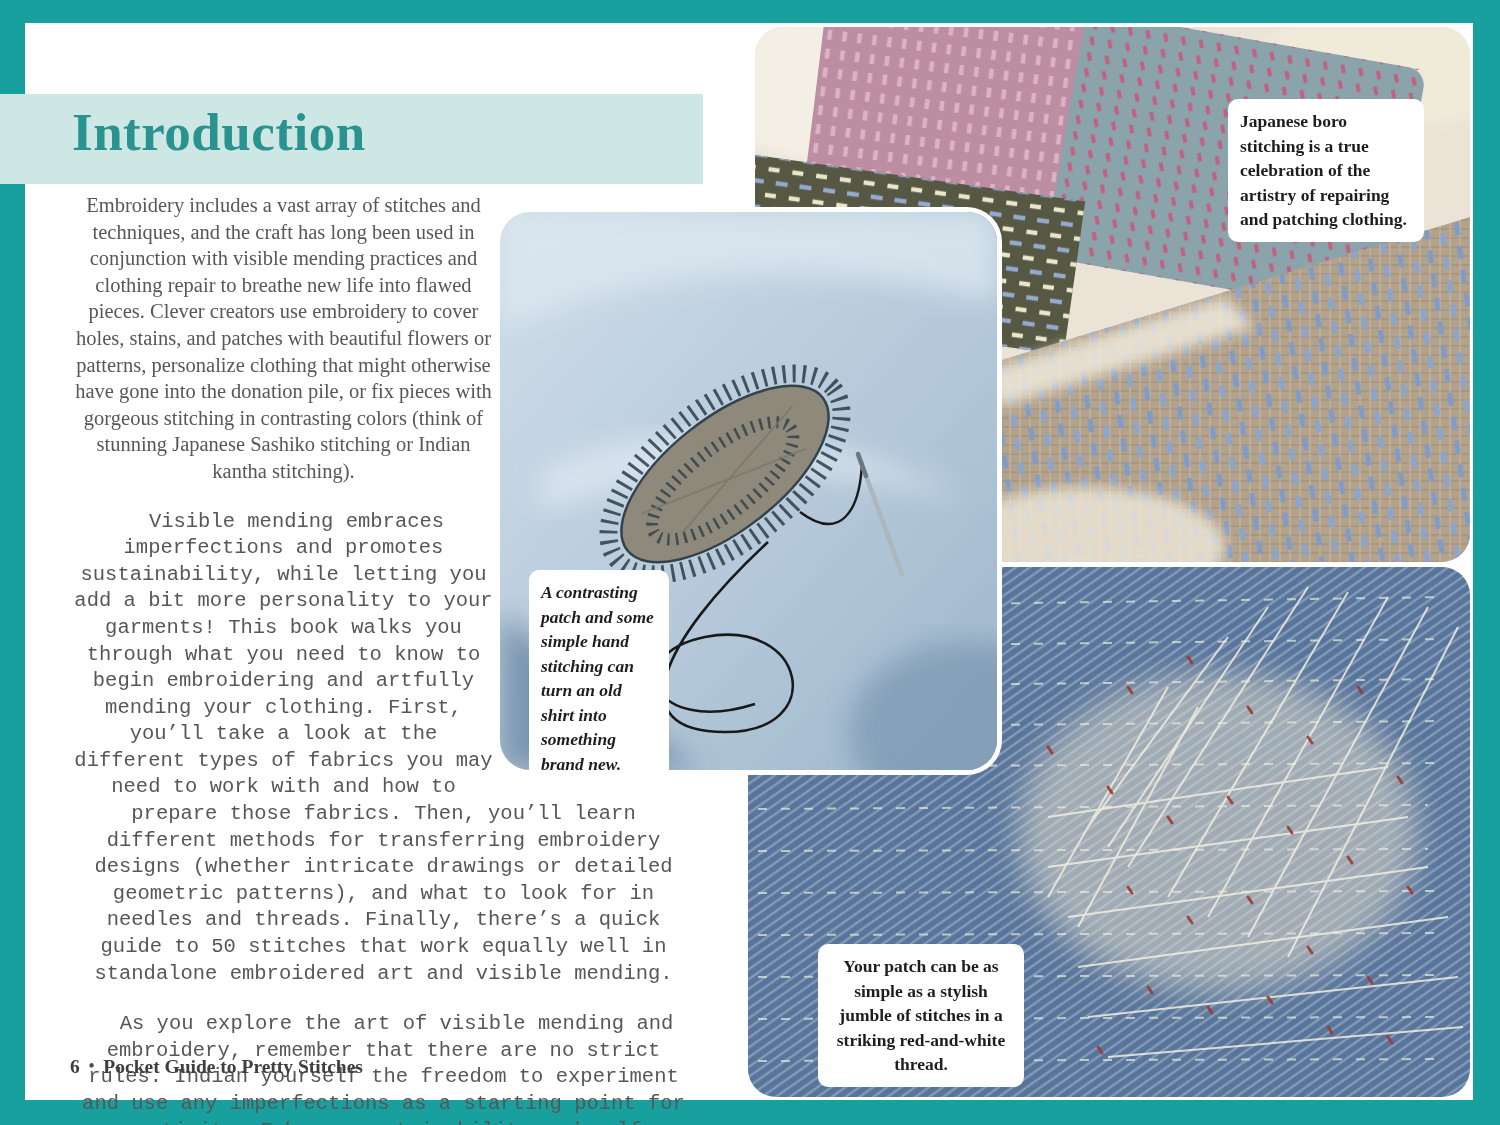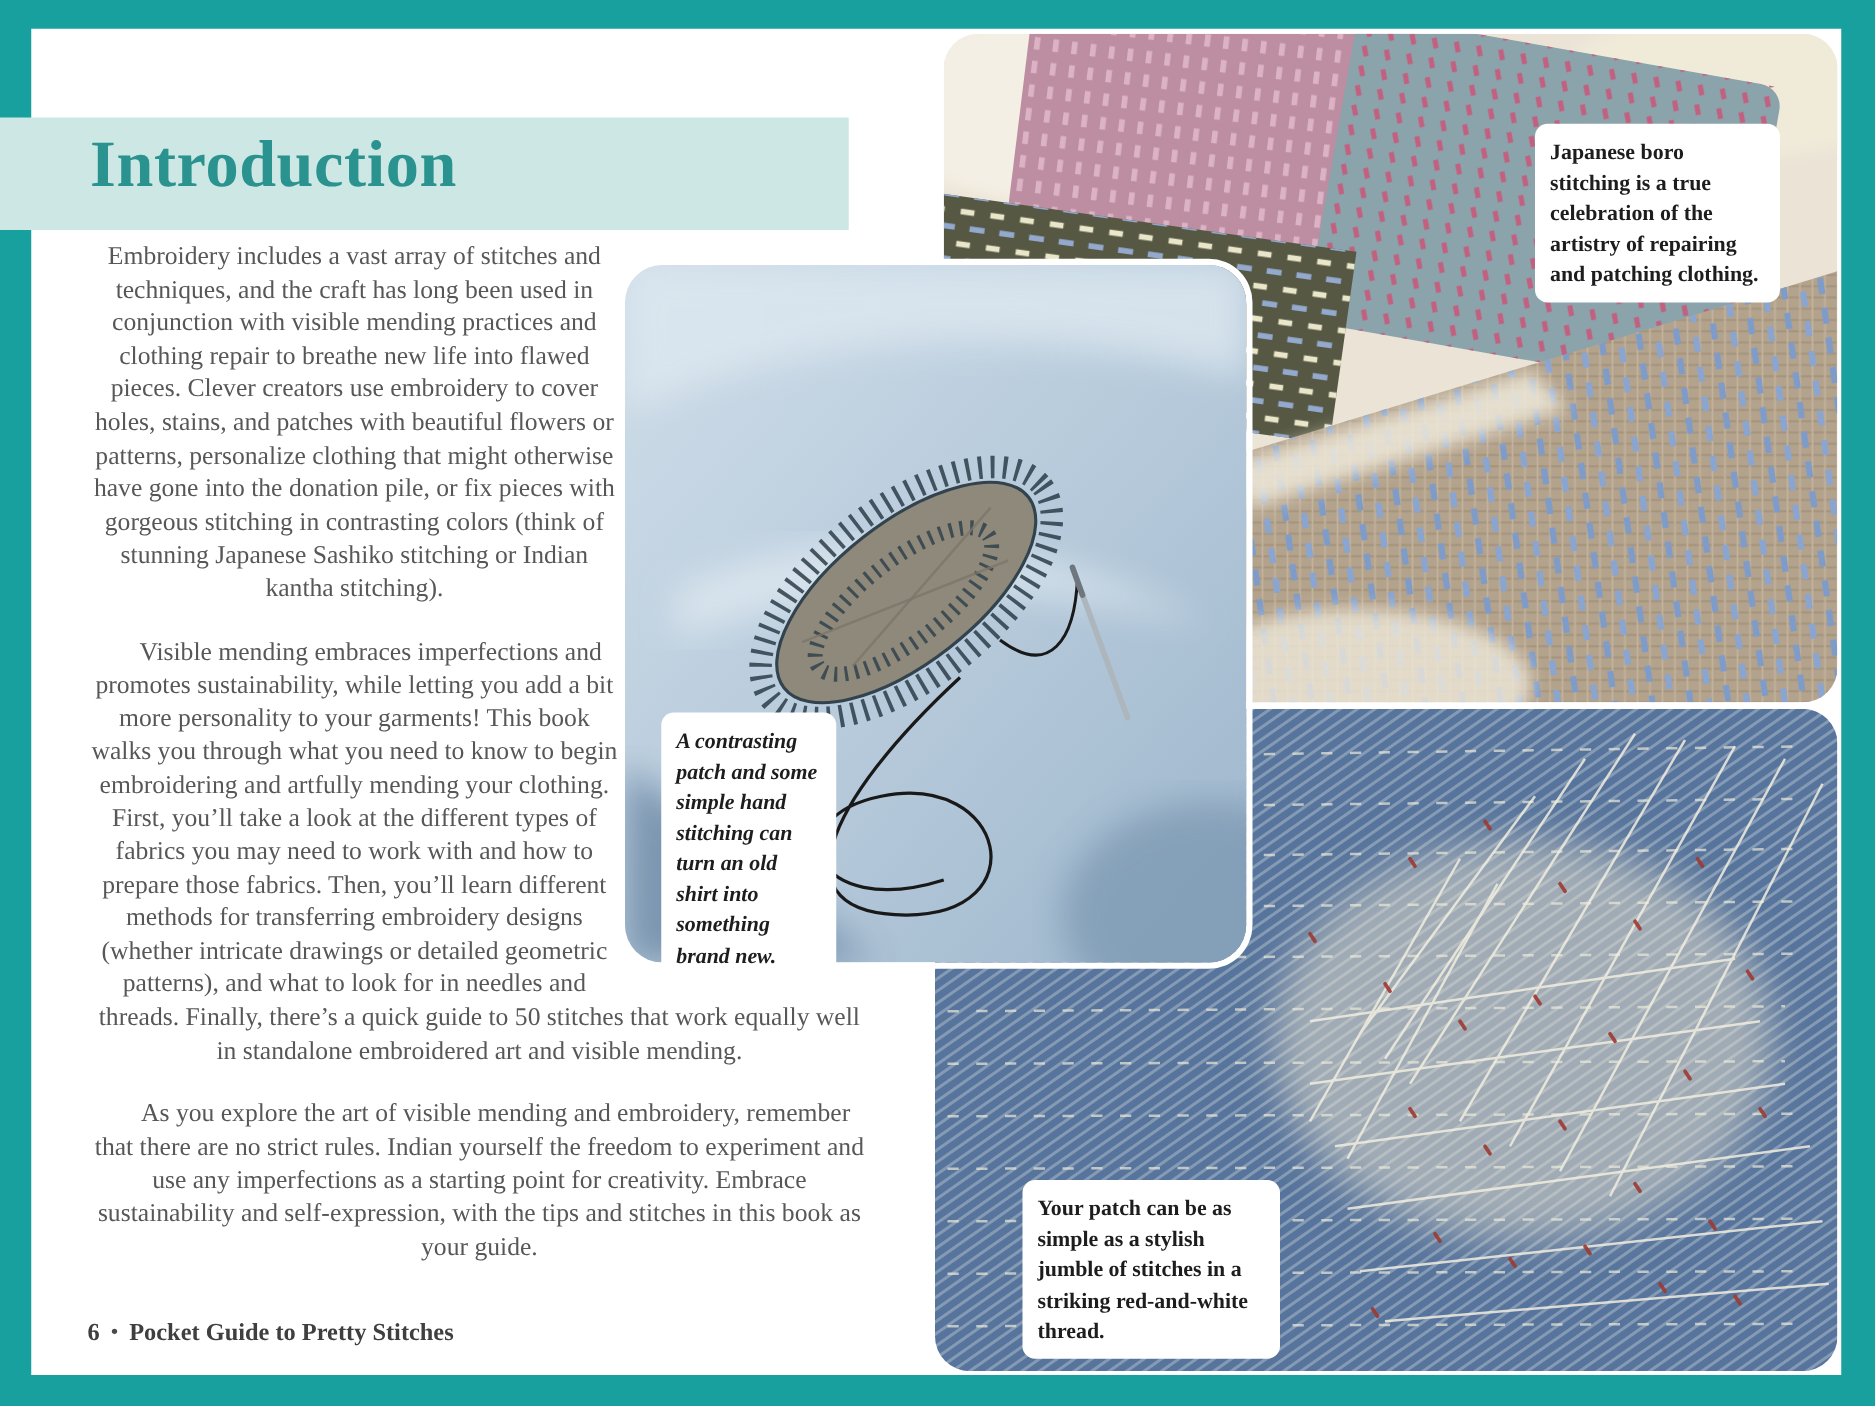--- a/index.html
+++ b/index.html
@@ -7,48 +7,48 @@
     position:relative; width:1500px; height:1125px;
     background:#18a09e; overflow:hidden;
     font-family:"Liberation Serif", serif;
   }
   .page{
     position:absolute; left:25px; top:23px; width:1448px; height:1077px;
     background:#ffffff;
   }
   .banner{
     position:absolute; left:0; top:94px; width:679px; height:90px;
-    background:#cde8e4; z-index:2;
+    background:#cde8e4; z-index:2;padding-left:24px;
   }
   .page-title{
     position:absolute; left:72px; top:8px; margin:0;
     font-size:53px; font-weight:bold; color:#2a938f; letter-spacing:0.5px;
   }
   .photo{
     position:absolute; overflow:hidden; border-radius:28px; z-index:1;
   }
   .photo svg{display:block; width:100%; height:100%;}
   #boro-photo{ left:755px; top:27px;  width:715px; height:535px;}
   #denim-photo{left:748px; top:567px; width:722px; height:530px;}
   #shirt-photo{left:500px; top:212px; width:497px; height:558px;
     border-radius:30px; box-shadow:0 0 0 5px #ffffff; z-index:3;}
   .caption{
     position:absolute; z-index:5; background:#ffffff; border-radius:10px;
     padding:10px 12px; font-weight:bold; color:#1d1d1d;
     font-size:17.5px; line-height:24.5px;
   }
   #caption-boro { left:1228px; top:99px;  width:172px;}
   #caption-patch{ left:529px;  top:570px; width:116px;font-style:italic;}
-  #caption-denim{ left:818px;  top:944px; width:182px;}
+  #caption-denim{ left:818px;  top:944px; width:182px;text-align:center;}
   .textcol{
     position:absolute; left:70px; top:192px; width:627px; z-index:2;
     color:#575757; font-size:20.5px; line-height:26.6px; text-align:center;
   }
   .textcol p{margin:0 0 24px 0;}
-  .textcol p.indent{text-indent:26px;}
+  .textcol p.indent{text-indent:26px;font-family:Liberation Mono, monospace;}
   .wrap-spacer{float:right; width:200px; height:606px;}
   .footer{
     position:absolute; left:70px; top:1056px; z-index:2;
     font-size:19.5px; color:#3f3f3f;font-weight:bold;
   }
   .footer .sep{color:#4a4a4a; padding:0 9px; font-size:16px; vertical-align:2px;}
 </style>
 </head>
 <body>
 

